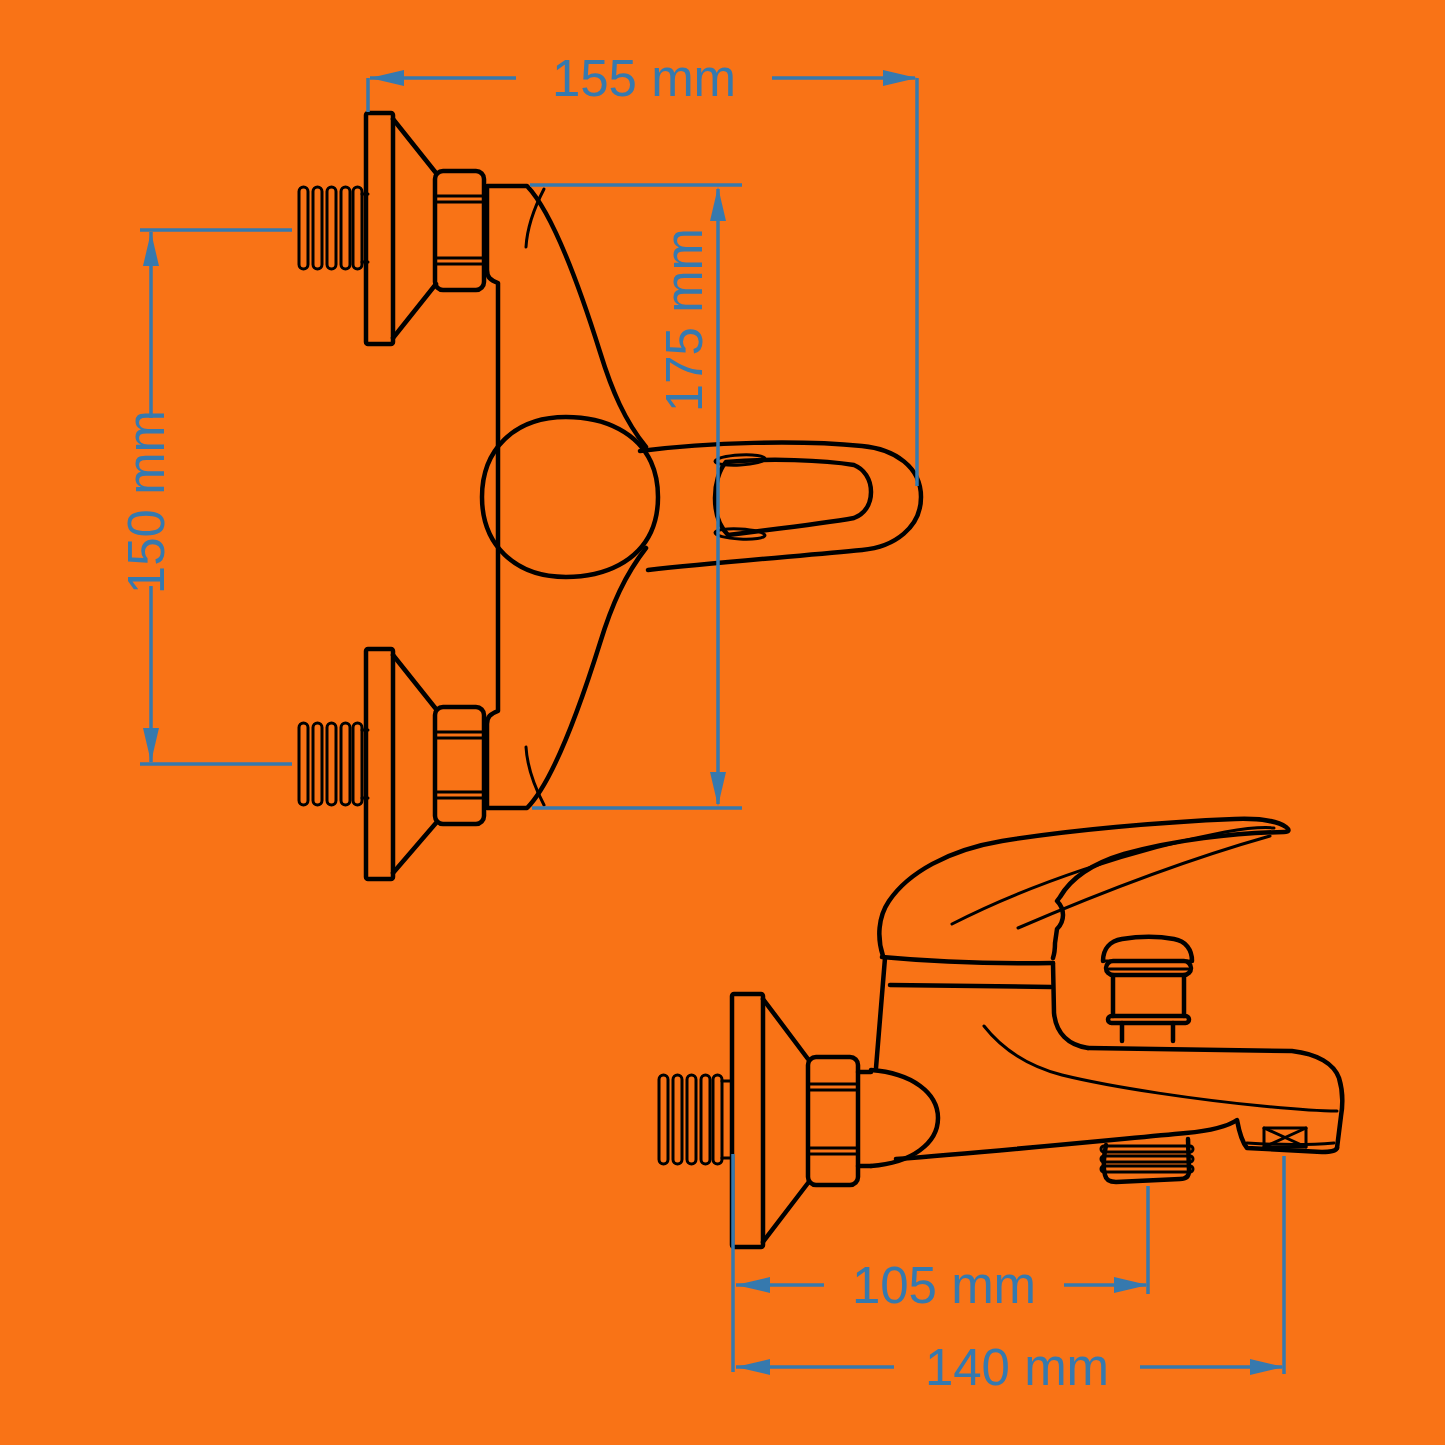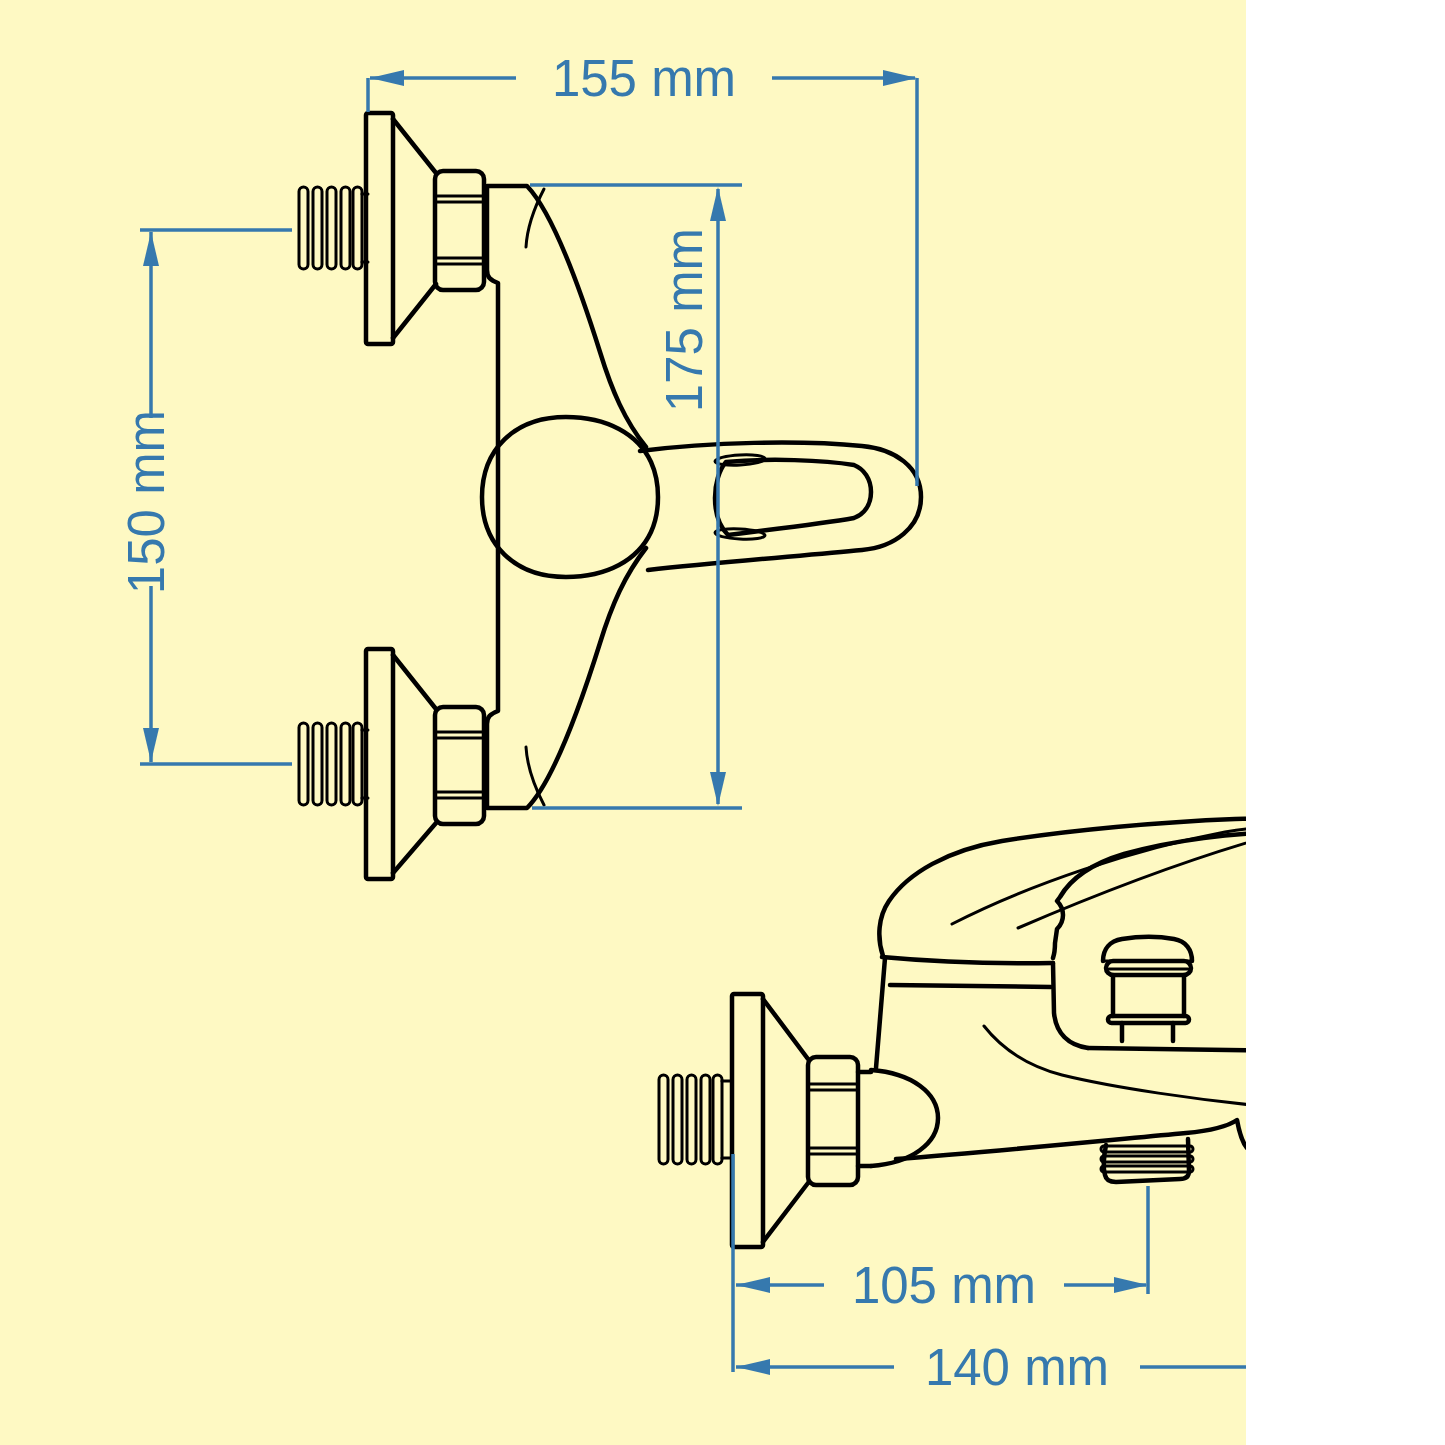--- a/index.html
+++ b/index.html
@@ -1,20 +1,20 @@
 <!DOCTYPE html>
 <html><head>
 <meta charset="utf-8">
 <style>
   html, body { margin: 0; padding: 0; background: #ffffff; }
   .canvas {
     position: relative;
-    width: 1246px;
+    width: 1445px;
     height: 1445px;
-    background: #fef9c3;
+    background: #f97316;
     font-family: "Liberation Sans", sans-serif;
     overflow: hidden;
   }
   svg { display: block; }
   .outline  { fill: none; stroke: #000000; stroke-width: 4.5; stroke-linecap: round; stroke-linejoin: round; }
   .detail   { fill: none; stroke: #000000; stroke-width: 3;   stroke-linecap: round; stroke-linejoin: round; }
   .dim-line { fill: none; stroke: #3679AE; stroke-width: 3.5; stroke-linecap: butt; }
   .dim-arrow{ fill: #3679AE; stroke: none; }
   .dim-text { fill: #3679AE; font-family: "Liberation Sans", sans-serif; font-size: 51px; }
 </style>

